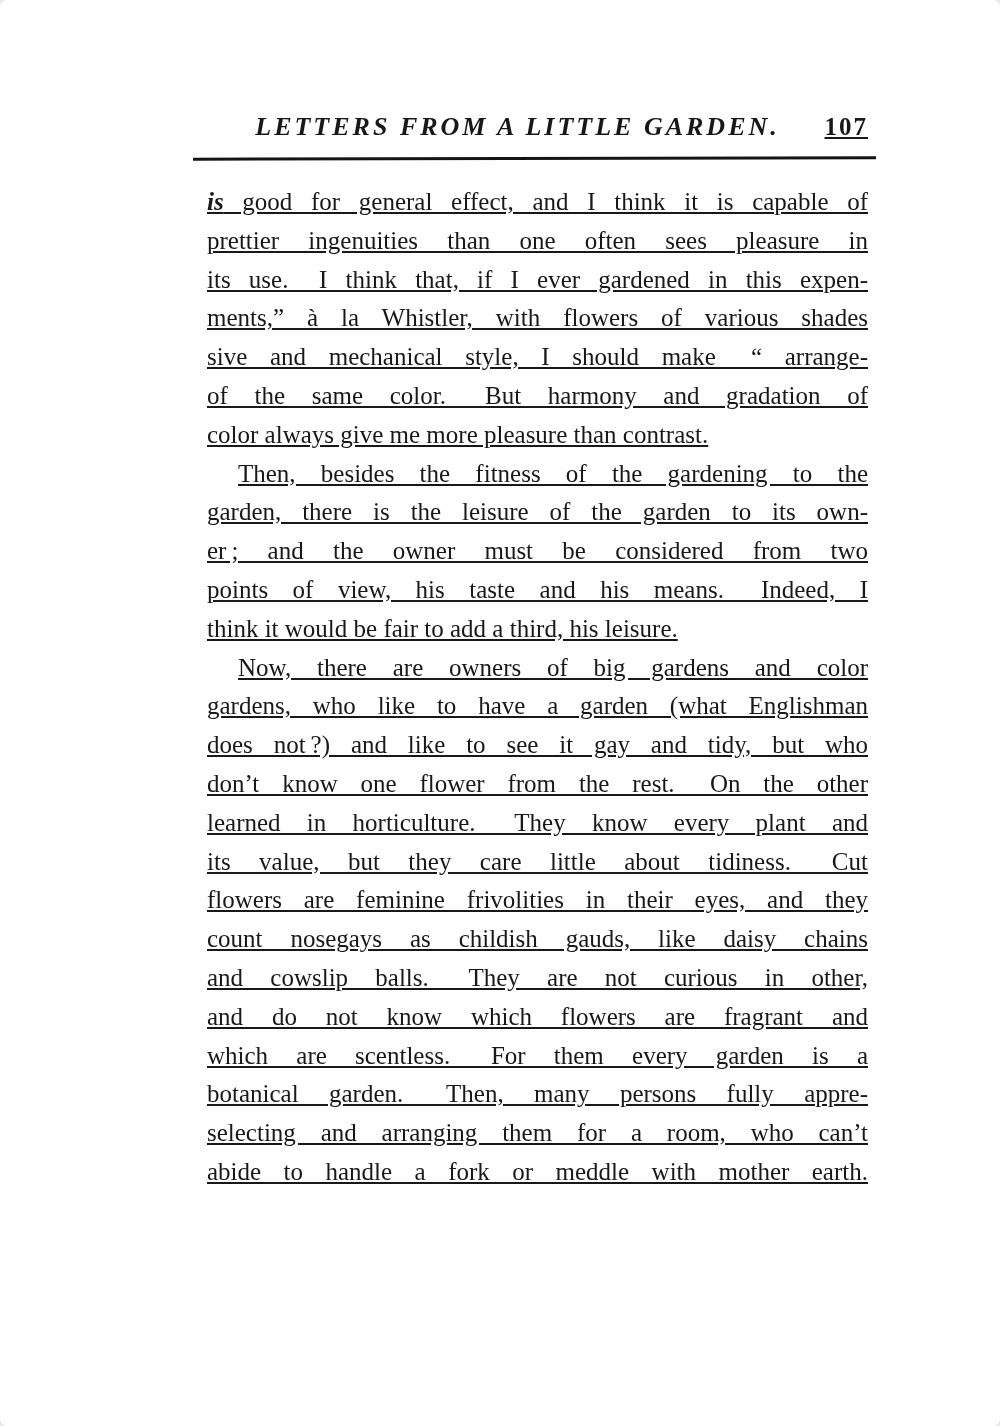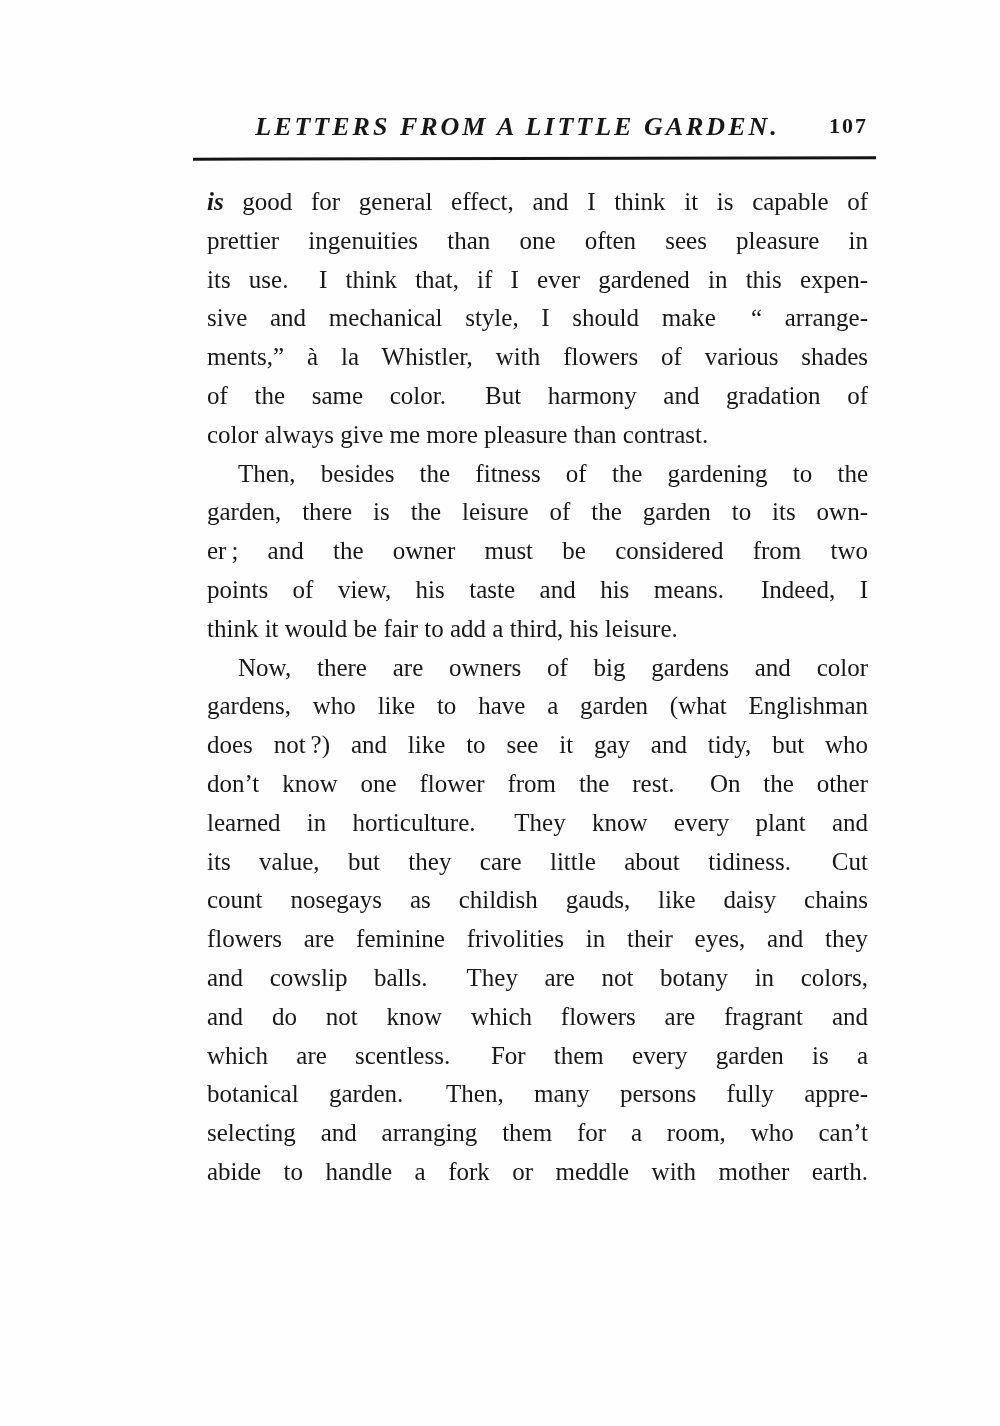--- a/index.html
+++ b/index.html
@@ -5,54 +5,56 @@
   html,body{margin:0;padding:0;}
   body{background:#e8e8e8;}
   .page{
     position:relative;
     width:1000px;height:1426px;
     margin:0 auto;
     background:#fefefe;
     color:#181818;
     font-family:"Liberation Serif","DejaVu Serif",serif;
     overflow:hidden;
+    border-radius:7px;
   }
   .running-header{
     position:absolute;
     left:207px;top:112px;width:661px;height:36px;
   }
   .running-title{
     display:block;
     text-align:center;
     font-style:italic;
     font-weight:bold;
     font-size:26px;
     letter-spacing:3px;
     white-space:nowrap;
     padding-right:40px;
   }
   .page-number{
     position:absolute;
     right:0;top:1px;
     font-style:normal;
     font-weight:bold;
-    font-size:22px;
+    font-size:25px;
     letter-spacing:2px;
     font-variant-numeric:oldstyle-nums;
+    text-decoration:underline;
   }
   .header-rule{
     position:absolute;
     left:193px;top:157px;
     width:683px;height:3px;
     background:#141414;
     transform:rotate(-0.12deg);
   }
   .text-column{
     position:absolute;
-    left:207px;top:183px;width:661px;
+    left:207px;top:183px;width:661px;text-decoration:underline;
   }
   .paragraph{margin:0;padding:0;}
   .line{
     font-size:25px;
     line-height:38.8px;
     text-align:justify;
     text-align-last:justify;
     white-space:normal;
     overflow:hidden;
     height:38.8px;
@@ -78,42 +80,42 @@
     <span class="page-number">107</span>
   </div>
 
   <div class="header-rule"></div>
 
   <div class="text-column">
       <div class="paragraph">
         <div class="line"><em>is</em> good for general effect, and I think it is capable of</div>
         <div class="line">prettier ingenuities than one often sees pleasure in</div>
         <div class="line">its use.  I think that, if I ever gardened in this expen-</div>
+        <div class="line">ments,” à la Whistler, with flowers of various shades</div>
         <div class="line">sive and mechanical style, I should make  “ arrange-</div>
-        <div class="line">ments,” à la Whistler, with flowers of various shades</div>
         <div class="line">of the same color.  But harmony and gradation of</div>
         <div class="line para-end">color always give me more pleasure than contrast.</div>
       </div>
       <div class="paragraph">
         <div class="line indent">Then, besides the fitness of the gardening to the</div>
         <div class="line">garden, there is the leisure of the garden to its own-</div>
         <div class="line">er ; and the owner must be considered from two</div>
         <div class="line">points of view, his taste and his means.  Indeed, I</div>
         <div class="line para-end">think it would be fair to add a third, his leisure.</div>
       </div>
       <div class="paragraph">
         <div class="line indent">Now, there are owners of big gardens and color</div>
         <div class="line">gardens, who like to have a garden (what Englishman</div>
         <div class="line">does not ?) and like to see it gay and tidy, but who</div>
         <div class="line">don’t know one flower from the rest.  On the other</div>
         <div class="line">learned in horticulture.  They know every plant and</div>
         <div class="line">its value, but they care little about tidiness.  Cut</div>
+        <div class="line">flowers are feminine frivolities in their eyes, and they</div>
         <div class="line">count nosegays as childish gauds, like daisy chains</div>
-        <div class="line">flowers are feminine frivolities in their eyes, and they</div>
-        <div class="line">and cowslip balls.  They are not botany in colors,</div>
+        <div class="line">and cowslip balls.  They are not curious in other,</div>
         <div class="line">and do not know which flowers are fragrant and</div>
         <div class="line">which are scentless.  For them every garden is a</div>
         <div class="line">botanical garden.  Then, many persons fully appre-</div>
         <div class="line">selecting and arranging them for a room, who can’t</div>
         <div class="line">abide to handle a fork or meddle with mother earth.</div>
       </div>
     </div>
 
 </div>
 

